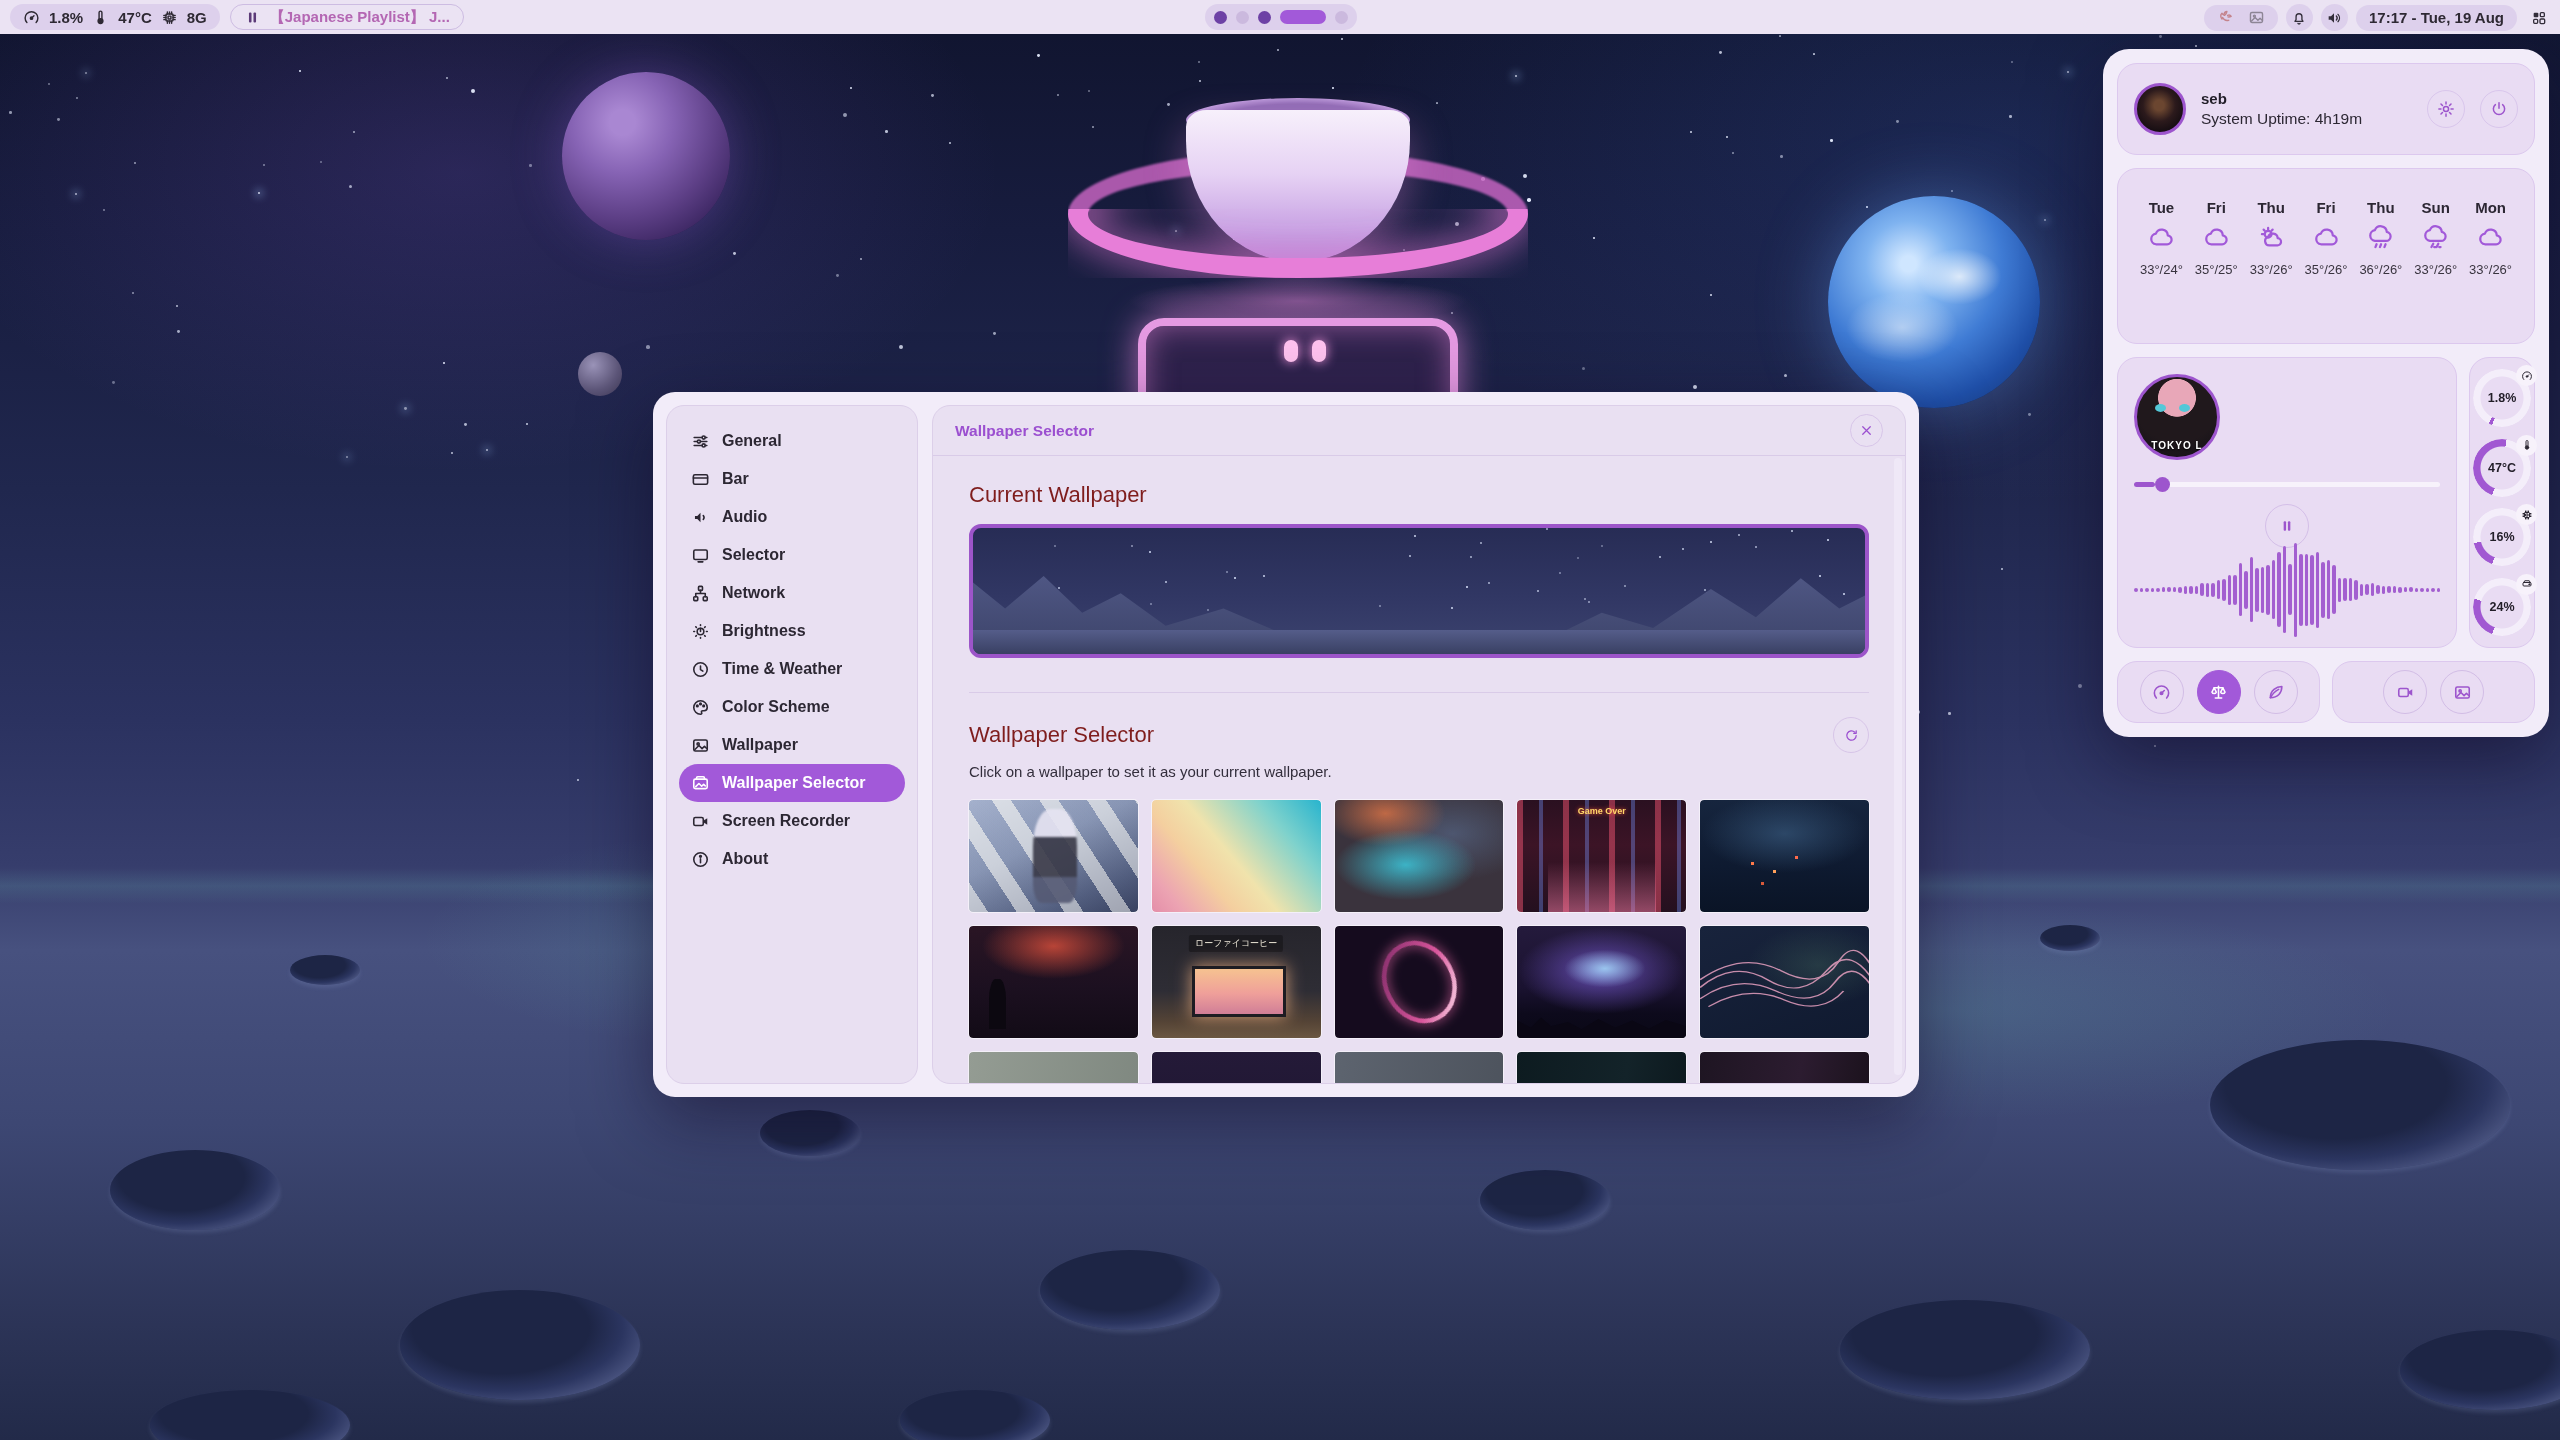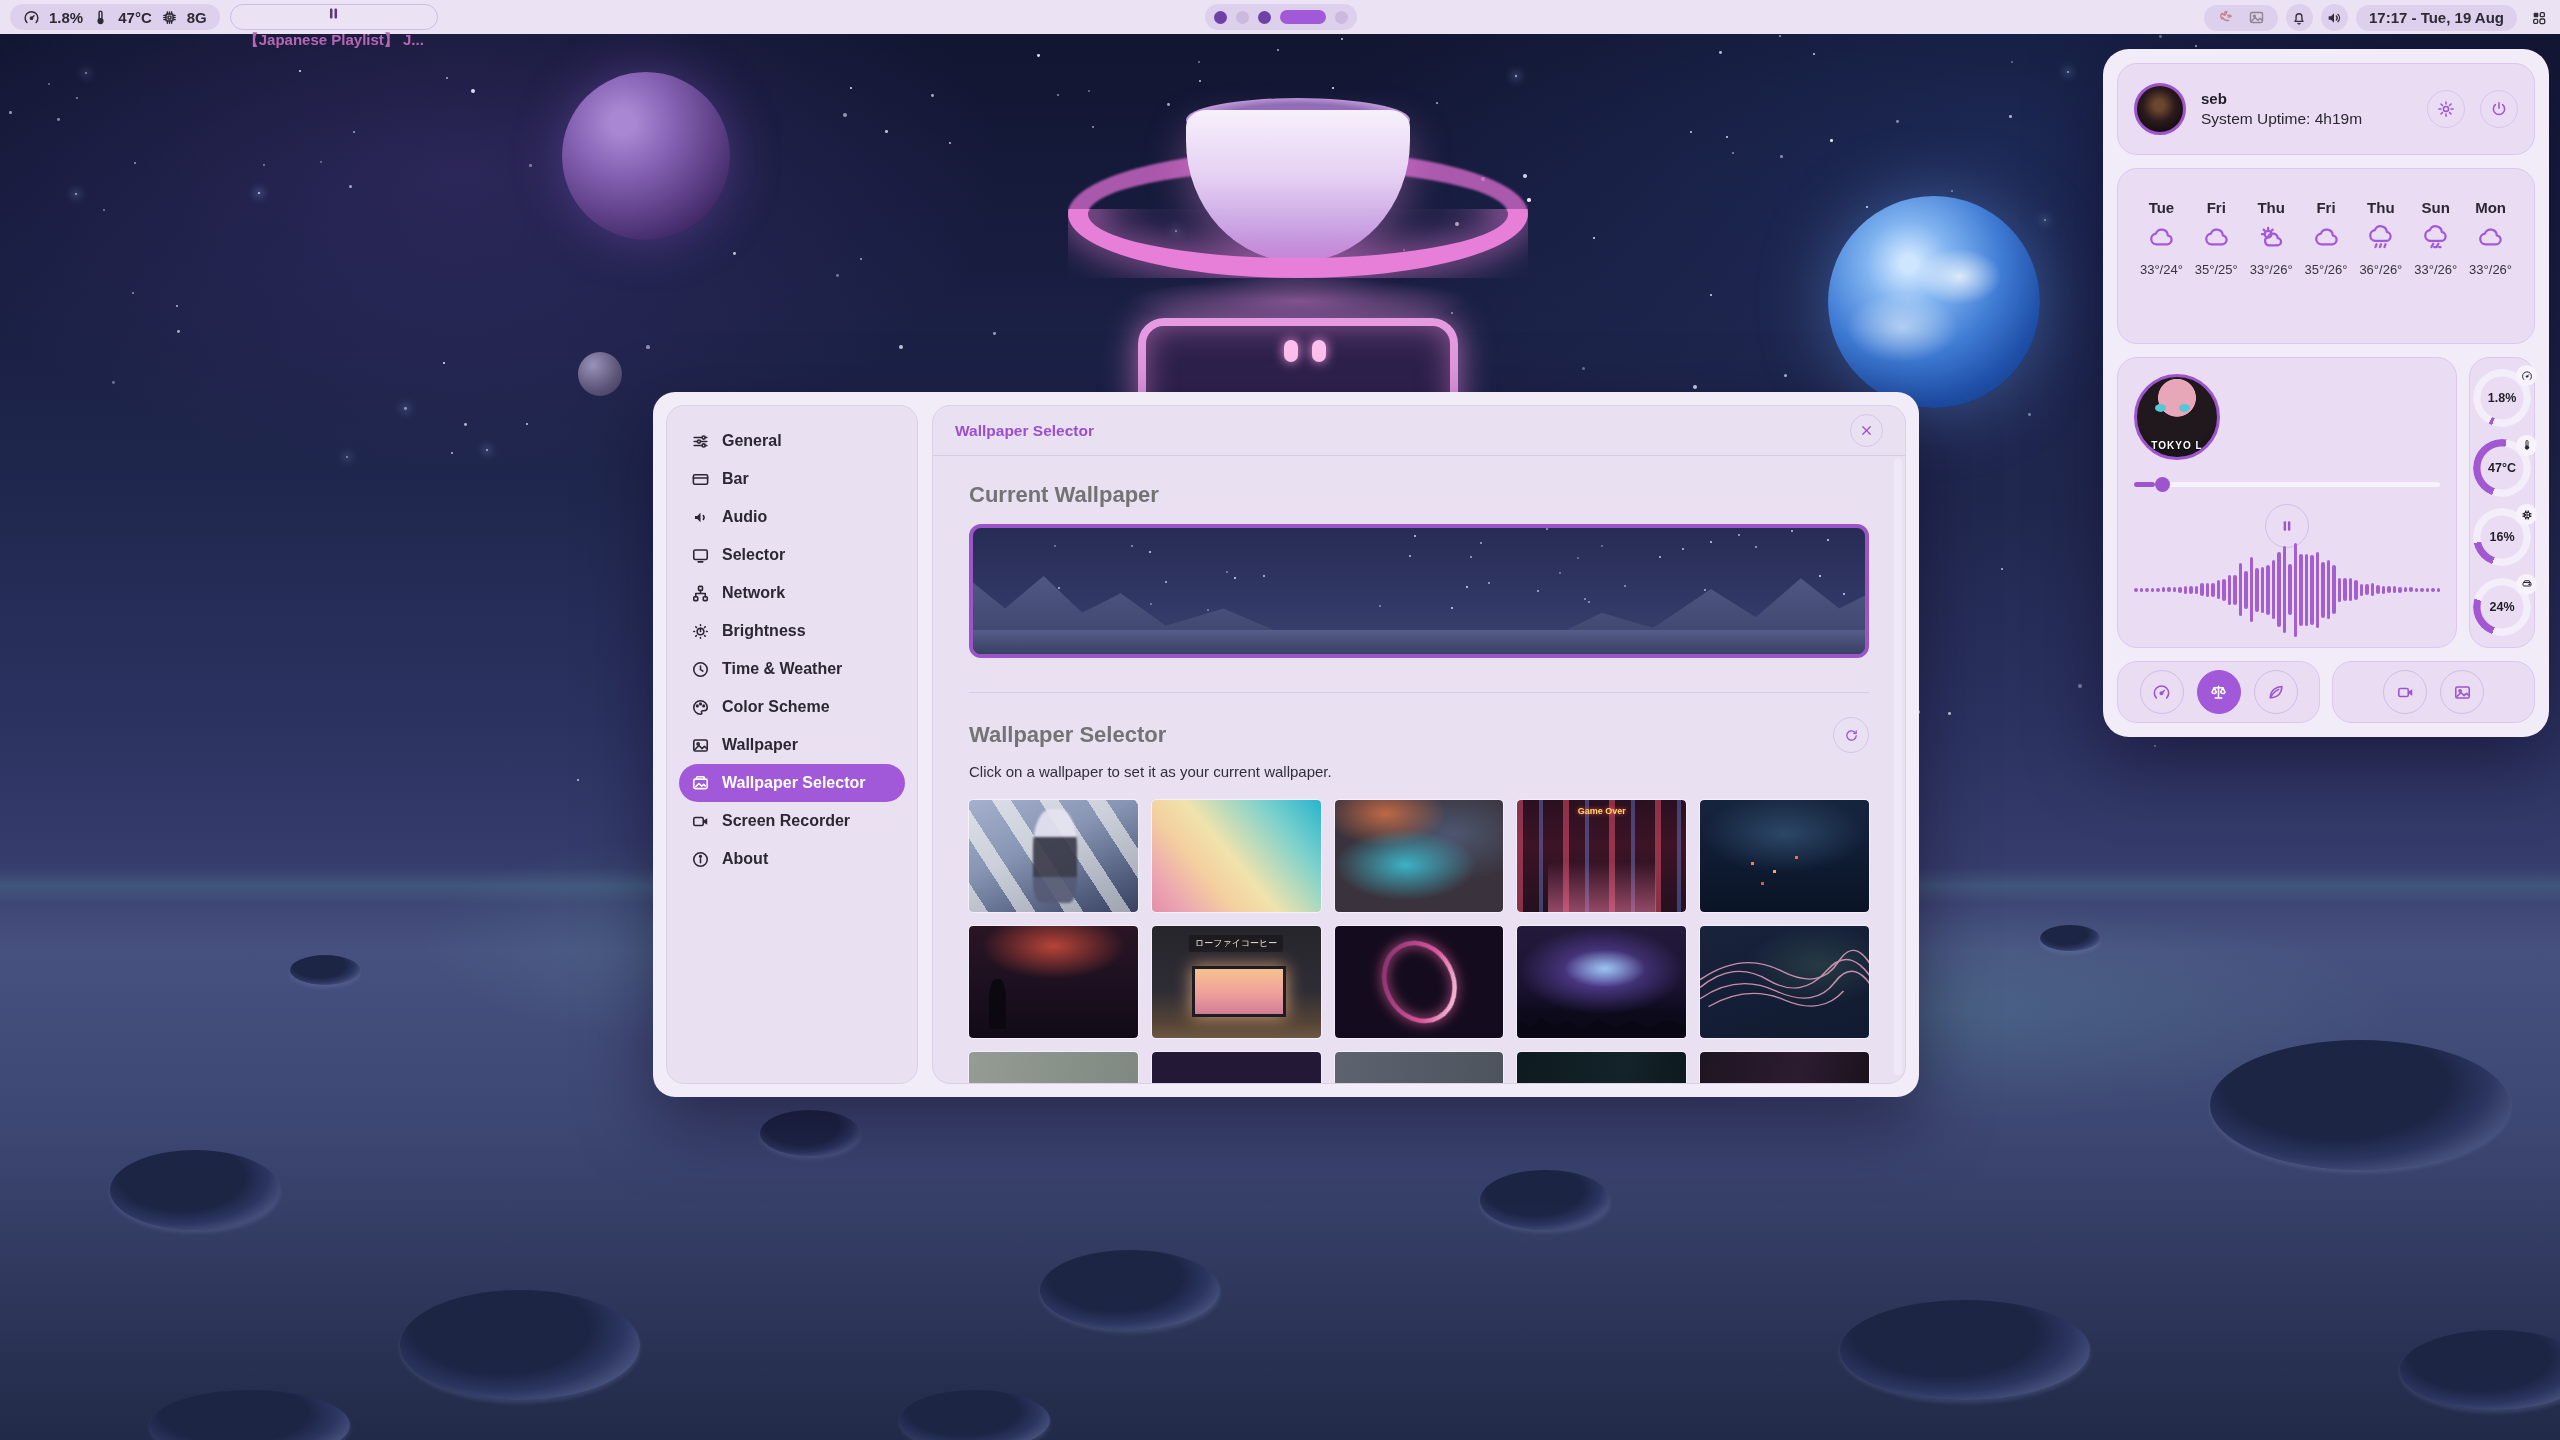--- a/index.html
+++ b/index.html
@@ -51,21 +51,21 @@
   .neon-stall{ position:absolute; left:1138px; top:318px; width:320px; height:150px; border-radius:26px;
     border:8px solid #e59ae2; background:rgba(70,35,85,.45);
     box-shadow:0 0 34px rgba(240,140,225,.7), inset 0 0 30px rgba(240,140,225,.5); }
   .neon-stall i{ position:absolute; top:14px; width:14px; height:22px; border-radius:8px; background:#ffc2ef; box-shadow:0 0 12px #ff9de8; }
   
   .topbar{ position:absolute; left:0; top:0; right:0; height:34px; background:var(--bar-bg); z-index:10;
     display:flex; align-items:center; }
   .pill{ height:26px; border-radius:13px; background:var(--pill); display:flex; align-items:center; gap:9px; padding:0 13px; color:var(--ink); font-size:15px; font-weight:700; }
   .pill .icn{ width:17px; height:17px; display:inline-flex; }
   .bar-left{ display:flex; gap:10px; margin-left:10px; }
-  .media-chip{ background:transparent; border:1.5px solid var(--pill-brd); color:var(--media-pink);flex-direction:column; }
+  .media-chip{ background:transparent; border:1.5px solid var(--pill-brd); color:var(--media-pink); }
   .media-chip .icn{ color:#5c3a78; }
   .workspaces{ position:absolute; left:1205px; top:4px; width:152px; height:26px; border-radius:13px; background:var(--pill);
     display:flex; align-items:center; justify-content:center; gap:9px; }
   .ws-dot{ width:13px; height:13px; border-radius:50%; }
   .ws-occupied{ background:#6d41a5; } .ws-empty{ background:#cbb9de; }
   .ws-active{ width:46px; height:14px; border-radius:7px; background:var(--accent2); }
   .bar-right{ position:absolute; right:8px; top:4px; display:flex; align-items:center; gap:8px; }
   .tray{ gap:14px; }
   .circle-btn{ width:27px; height:27px; border-radius:50%; background:var(--pill); display:flex; align-items:center; justify-content:center; color:#332e3a; }
   .circle-btn .icn{ width:16px; height:16px; display:inline-flex; }
@@ -80,21 +80,21 @@
     color:#2c2733; font-size:16px; font-weight:700; }
   .side-item .icn{ width:19px; height:19px; display:inline-flex; }
   .side-item.active{ background:var(--accent2); color:#fff; }
   .main{ flex:1; position:relative; overflow:hidden; }
   .main-header{ height:50px; display:flex; align-items:center; padding:0 22px; border-bottom:1px solid var(--divider); }
   .main-title{ color:#9b4fd0; font-size:15.5px; font-weight:700; flex:1; }
   .round-btn{ width:33px; height:33px; border-radius:50%; border:1px solid #d7c5e8; color:#9b4fd0;
     display:flex; align-items:center; justify-content:center; background:transparent; }
   .round-btn .icn{ width:15px; height:15px; display:inline-flex; }
   .main-body{ padding:0 36px; }
-  .h2{ color:#737373; font-size:22px; font-weight:700; }
+  .h2{ color:#7f1d1d; font-size:22px; font-weight:400; }
   .cw-heading{ margin-top:26px; }
   .scroll-gutter{ position:absolute; top:52px; bottom:8px; right:3px; width:8px; border-radius:4px; background:#efe8f7; }
   
   .preview{ margin-top:16px; height:134px; border-radius:12px; border:4px solid #9c55c9; position:relative; overflow:hidden;
     background:linear-gradient(180deg,#272c55,#313764 55%,#3c436f); }
   .pv-star{ position:absolute; border-radius:50%; background:#dfe8ff; }
   .pv-mtn{ position:absolute; bottom:0; width:36%; height:86%; background:linear-gradient(180deg,#565e8e,#3c4369); }
   .pv-mtn.l{ left:0; clip-path:polygon(0 100%,0 34%,10% 58%,22% 28%,34% 62%,46% 44%,60% 74%,78% 58%,100% 86%,100% 100%); }
   .pv-mtn.r{ right:0; clip-path:polygon(0 100%,0 88%,18% 62%,34% 76%,52% 40%,66% 66%,80% 30%,92% 58%,100% 46%,100% 100%); }
   .pv-ground{ position:absolute; left:0; right:0; bottom:0; height:24px; background:linear-gradient(180deg,#555d8a,#394063); }

